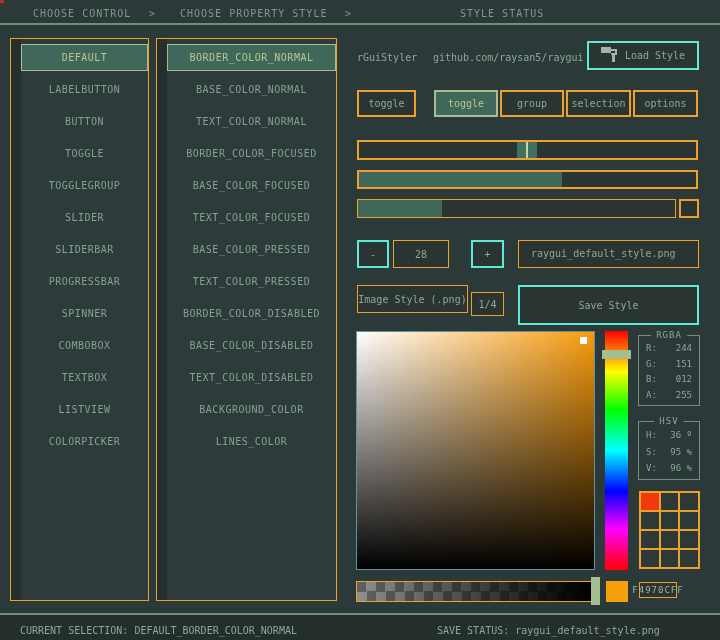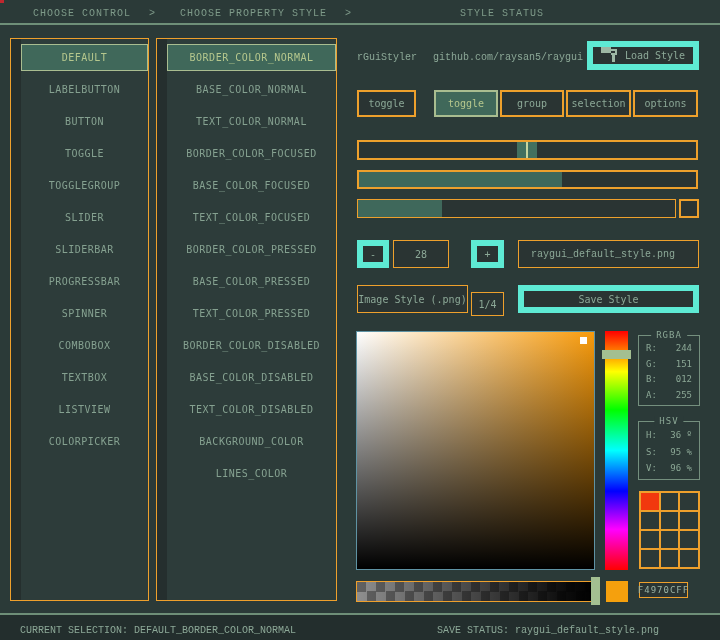--- a/index.html
+++ b/index.html
@@ -4,21 +4,21 @@
 <style>
   * { margin:0; padding:0; box-sizing:border-box; }
   html,body { background:#1e2827; }
   #app {
     position:relative; width:720px; height:640px; overflow:hidden;
     background:#2B3A38;
     font-family:"DejaVu Sans Mono", monospace;
     color:#8CA897; font-size:10px;
   }
   .abs { position:absolute; }
-  .txt { white-space:nowrap;font-family:Liberation Mono, monospace; }
+  .txt { white-space:nowrap; }
 
   
   #header-line { left:0; top:23px; width:720px; height:2px; background:#6E8F78; }
   #status-line { left:0; top:613px; width:720px; height:2px; background:#6E8F78; }
   #status-bar  { left:0; top:615px; width:720px; height:25px; background:#232E2D; }
   .hdr-txt { top:8px; color:#7E9A89; letter-spacing:1px; }
   .stat-txt { top:625px; color:#8CA897; }
   #glitch { left:0; top:0; width:4px; height:3px; background:#C0272E; }
 
   
@@ -31,21 +31,21 @@
           display:flex; flex-direction:column; gap:5px; padding-top:5px; }
   .li {
     height:27px; line-height:25px; text-align:center;
     color:#85A190; border:1px solid transparent; letter-spacing:0.5px;
   }
   .li.sel { background:#40685A; border-color:#A9BD90; color:#B5C78D; }
 
   
   .btn-thin  { border:1px solid #EEA02C; background:#2A3433; }
   .btn-mid   { border:2px solid #EEA02C; background:#2A3433; }
-  .btn-thick { border:6px solid #5eead4; background:#2A3433; }
+  .btn-thick { border:2px solid #5eead4; background:#2A3433; }
   .center { display:flex; align-items:center; justify-content:center; }
   .toggle-on { border:2px solid #A9BD90; background:#40685A; color:#B5C78D; }
 
   
   #slider { left:357px; top:140px; width:341px; height:20px; }
   #slider-handle { position:absolute; left:158px; top:0; width:20px; height:16px; background:#42705F; }
   #slider-handle-line { position:absolute; left:9px; top:0; width:2px; height:16px; background:#C6D6A0; }
   #sliderbar { left:357px; top:170px; width:341px; height:19px; }
   #sliderbar-fill { position:absolute; left:0; top:0; width:203px; height:15px; background:#3F685B; }
   #progressbar { left:357px; top:199px; width:319px; height:19px; }
@@ -90,21 +90,21 @@
   #hsv-box  { left:638px; top:421px; width:62px; height:59px; }
 
   
   #palette {
     left:639px; top:491px; width:61px; height:78px;
     border:2px solid #EEA02C; background:#EEA02C;
     display:grid; grid-template-columns:repeat(3,1fr); grid-template-rows:repeat(4,1fr); gap:2px;
   }
   .cell { background:#2C3937; }
   .cell.filled { background:#F1380E; }
-  #hex-box { left:639px; top:582px; width:49px; height:16px; font-size:9px; color:#9BB3A4; letter-spacing:1px; }
+  #hex-box { left:639px; top:582px; width:38px; height:16px; font-size:9px; color:#9BB3A4; letter-spacing:1px; }
 
   .icon-roller { margin-right:7px; display:inline-block; }
 </style>
 </head>
 <body>
 
 <div id="app">
 
   <div id="glitch" class="abs"></div>
 
@@ -136,21 +136,20 @@
 
   <div class="abs panel" style="left:156px; width:181px;">
     <div class="scroll-track"></div>
     <div class="list">
       <div class="li sel">BORDER_COLOR_NORMAL</div>
       <div class="li">BASE_COLOR_NORMAL</div>
       <div class="li">TEXT_COLOR_NORMAL</div>
       <div class="li">BORDER_COLOR_FOCUSED</div>
       <div class="li">BASE_COLOR_FOCUSED</div>
       <div class="li">TEXT_COLOR_FOCUSED</div>
-      <div class="li">BORDER_COLOR_PRESSED</div>
       <div class="li">BASE_COLOR_PRESSED</div>
       <div class="li">TEXT_COLOR_PRESSED</div>
       <div class="li">BORDER_COLOR_DISABLED</div>
       <div class="li">BASE_COLOR_DISABLED</div>
       <div class="li">TEXT_COLOR_DISABLED</div>
       <div class="li">BACKGROUND_COLOR</div>
       <div class="li">LINES_COLOR</div>
     </div>
   </div>
 
@@ -208,21 +207,21 @@
   <div class="abs btn-thin" style="left:518px; top:240px; width:181px; height:28px; line-height:26px; padding-left:12px;">
     <span class="txt">raygui_default_style.png</span>
   </div>
 
   <div class="abs btn-thin center" style="left:357px; top:285px; width:111px; height:28px;">
     <span>Image Style (.png)</span>
   </div>
   <div class="abs btn-thin center" style="left:471px; top:292px; width:33px; height:24px;">
     <span>1/4</span>
   </div>
-  <div class="abs btn-thick center" style="left:518px; top:285px; width:181px; height:28px;">
+  <div class="abs btn-thick center" style="left:518px; top:285px; width:181px; height:40px;">
     <span>Save Style</span>
   </div>
 
   <div class="abs" id="sv-panel"></div>
   <div class="abs" id="sv-cursor"></div>
   <div class="abs" id="hue-bar"></div>
   <div class="abs" id="hue-handle"></div>
   <div class="abs" id="alpha-bar"></div>
   <div class="abs" id="alpha-handle"></div>
   <div class="abs" id="color-swatch"></div>

